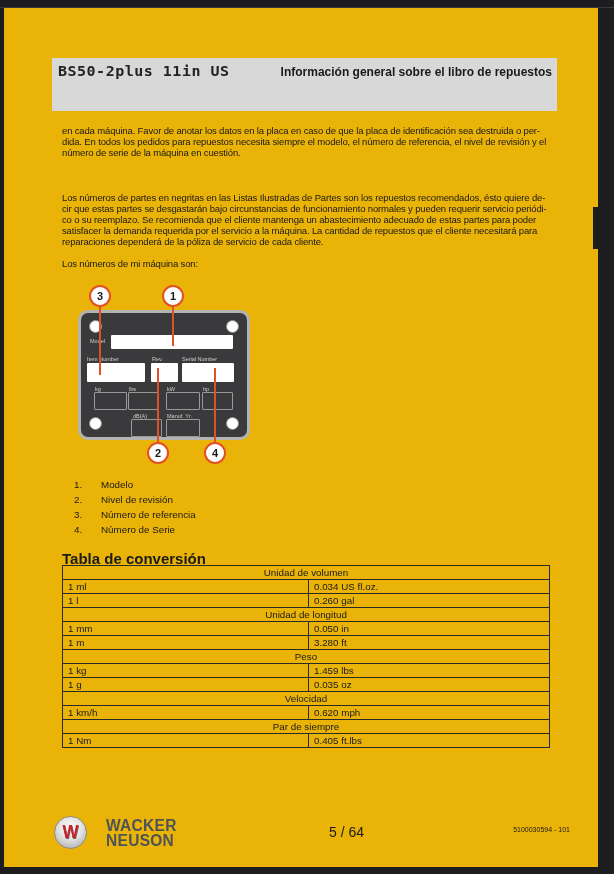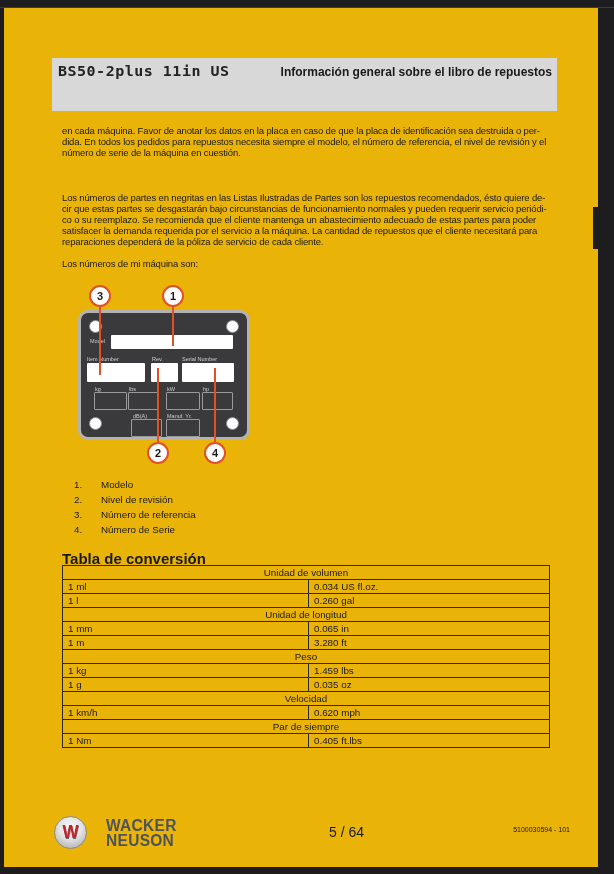--- a/index.html
+++ b/index.html
@@ -236,21 +236,21 @@
         </tr>
         <tr>
           <td>1 l</td>
           <td>0.260 gal</td>
         </tr>
         <tr>
           <td class="sec" colspan="2">Unidad de longitud</td>
         </tr>
         <tr>
           <td>1 mm</td>
-          <td>0.065 in</td>
+          <td>0.050 in</td>
         </tr>
         <tr>
           <td>1 m</td>
           <td>3.280 ft</td>
         </tr>
         <tr>
           <td class="sec" colspan="2">Peso</td>
         </tr>
         <tr>
           <td>1 kg</td>

